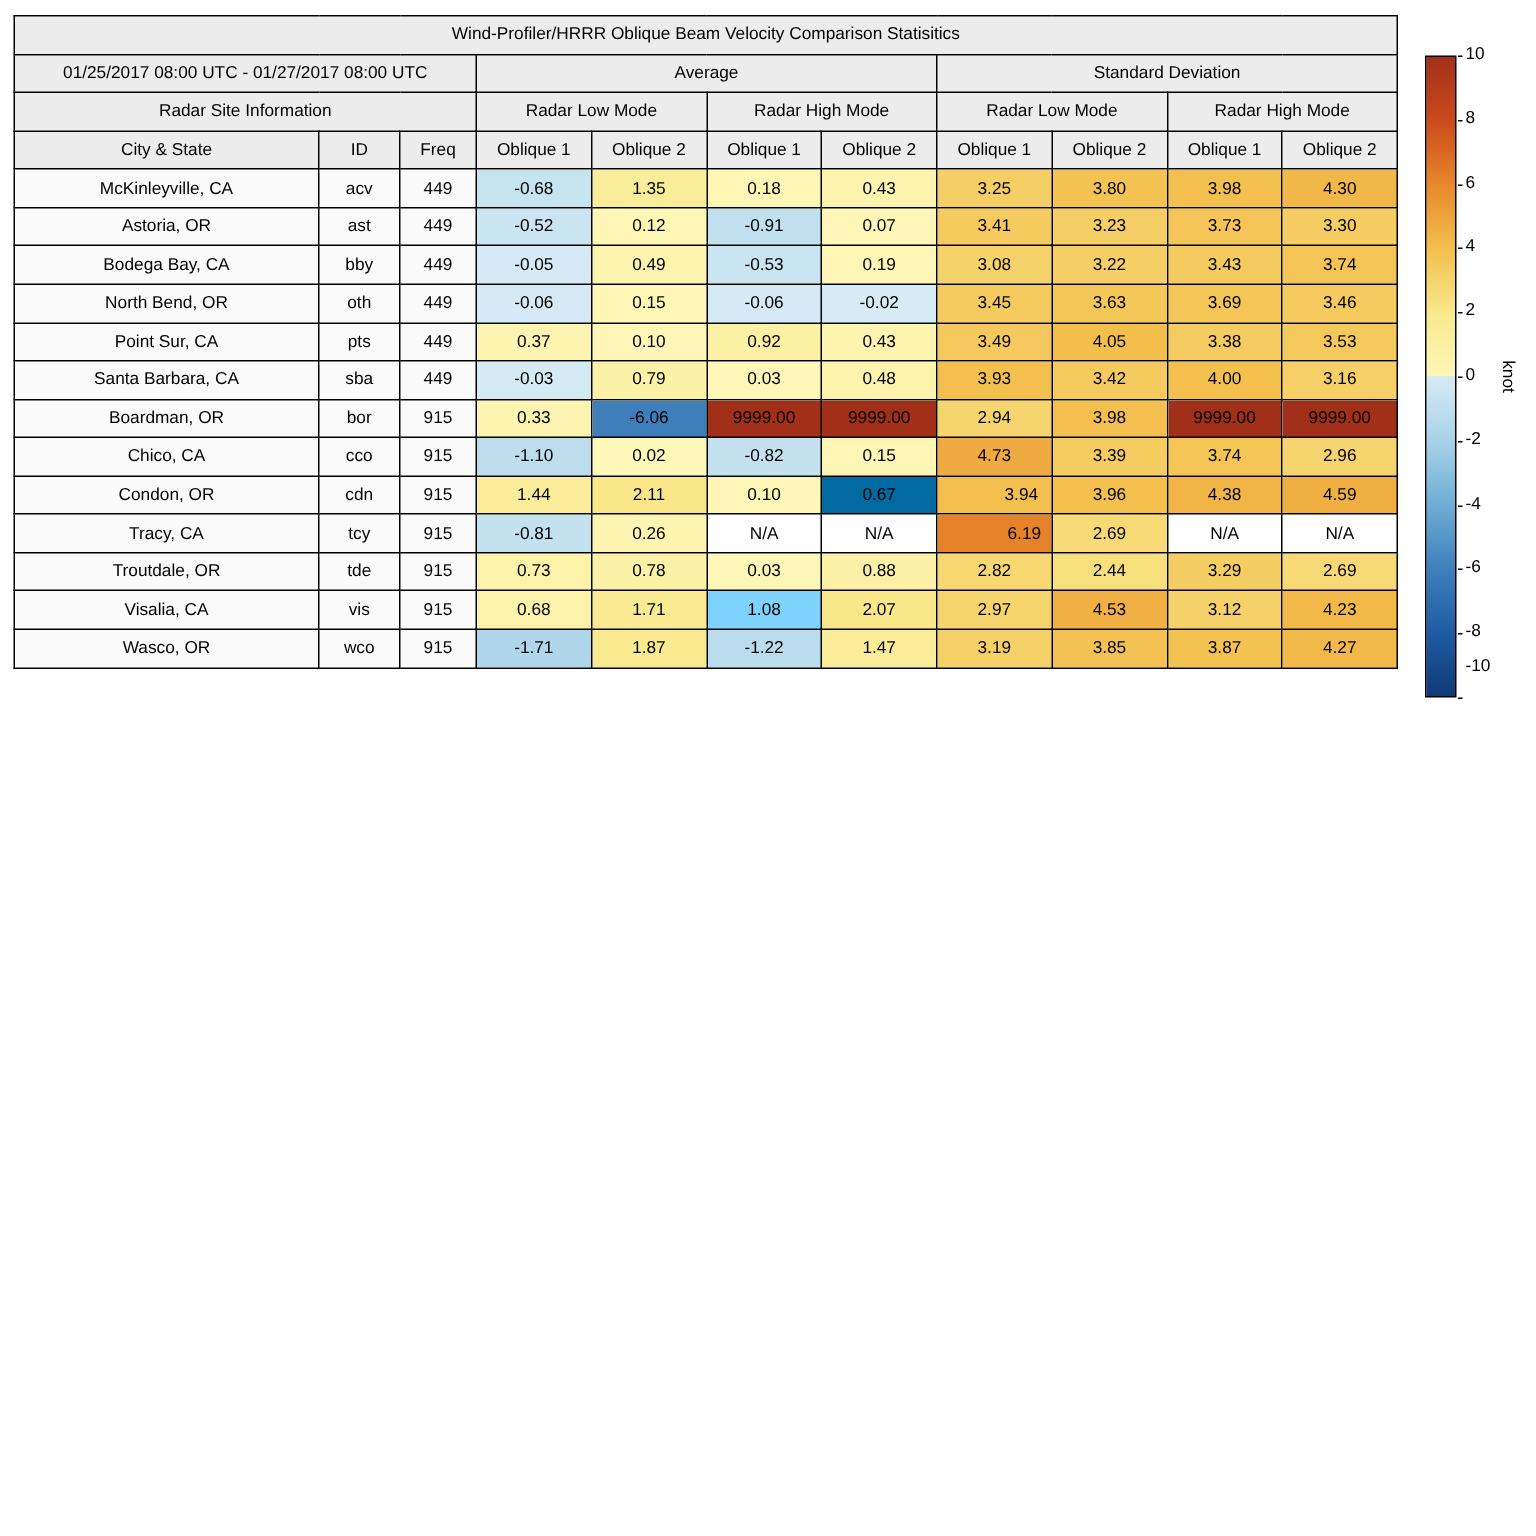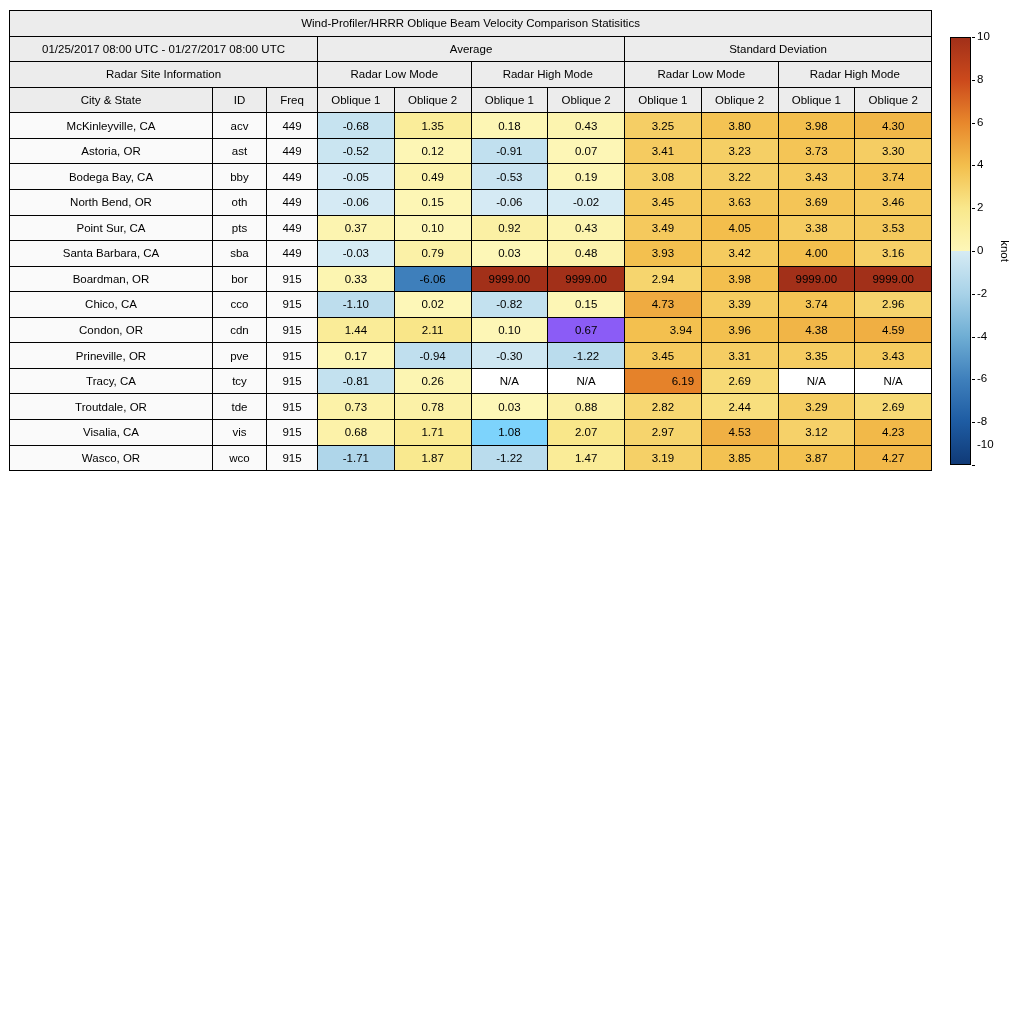--- a/index.html
+++ b/index.html
@@ -223,38 +223,25 @@
           <td style="background: rgb(244, 196, 85);">3.74</td>
           <td style="background: rgb(246, 212, 110);">2.96</td>
         </tr>
         <tr>
           <td class="site">Condon, OR</td>
           <td class="site">cdn</td>
           <td class="site">915</td>
           <td style="background: rgb(250, 236, 152);">1.44</td>
           <td style="background: rgb(249, 230, 137);">2.11</td>
           <td style="background: rgb(253, 246, 182);">0.10</td>
-          <td style="background: #8b5cf6;">0.67</td>
+          <td style="background: #0369a1;">0.67</td>
           <td style="background: rgb(243, 192, 79); padding-left: 36px;">3.94</td>
           <td style="background: rgb(243, 192, 78);">3.96</td>
           <td style="background: rgb(241, 181, 71);">4.38</td>
           <td style="background: rgb(240, 175, 67);">4.59</td>
-        </tr>
-        <tr>
-          <td class="site">Prineville, OR</td>
-          <td class="site">pve</td>
-          <td class="site">915</td>
-          <td style="background: rgb(253, 246, 180);">0.17</td>
-          <td style="background: rgb(192, 223, 238);">-0.94</td>
-          <td style="background: rgb(207, 231, 242);">-0.30</td>
-          <td style="background: rgb(186, 220, 237);">-1.22</td>
-          <td style="background: rgb(245, 202, 94);">3.45</td>
-          <td style="background: rgb(245, 205, 99);">3.31</td>
-          <td style="background: rgb(245, 204, 97);">3.35</td>
-          <td style="background: rgb(245, 203, 95);">3.43</td>
         </tr>
         <tr>
           <td class="site">Tracy, CA</td>
           <td class="site">tcy</td>
           <td class="site">915</td>
           <td style="background: rgb(195, 225, 239);">-0.81</td>
           <td style="background: rgb(252, 245, 178);">0.26</td>
           <td style="background: rgb(255, 255, 255);">N/A</td>
           <td style="background: rgb(255, 255, 255);">N/A</td>
           <td style="background: rgb(229, 130, 42); padding-left: 40px;">6.19</td>

